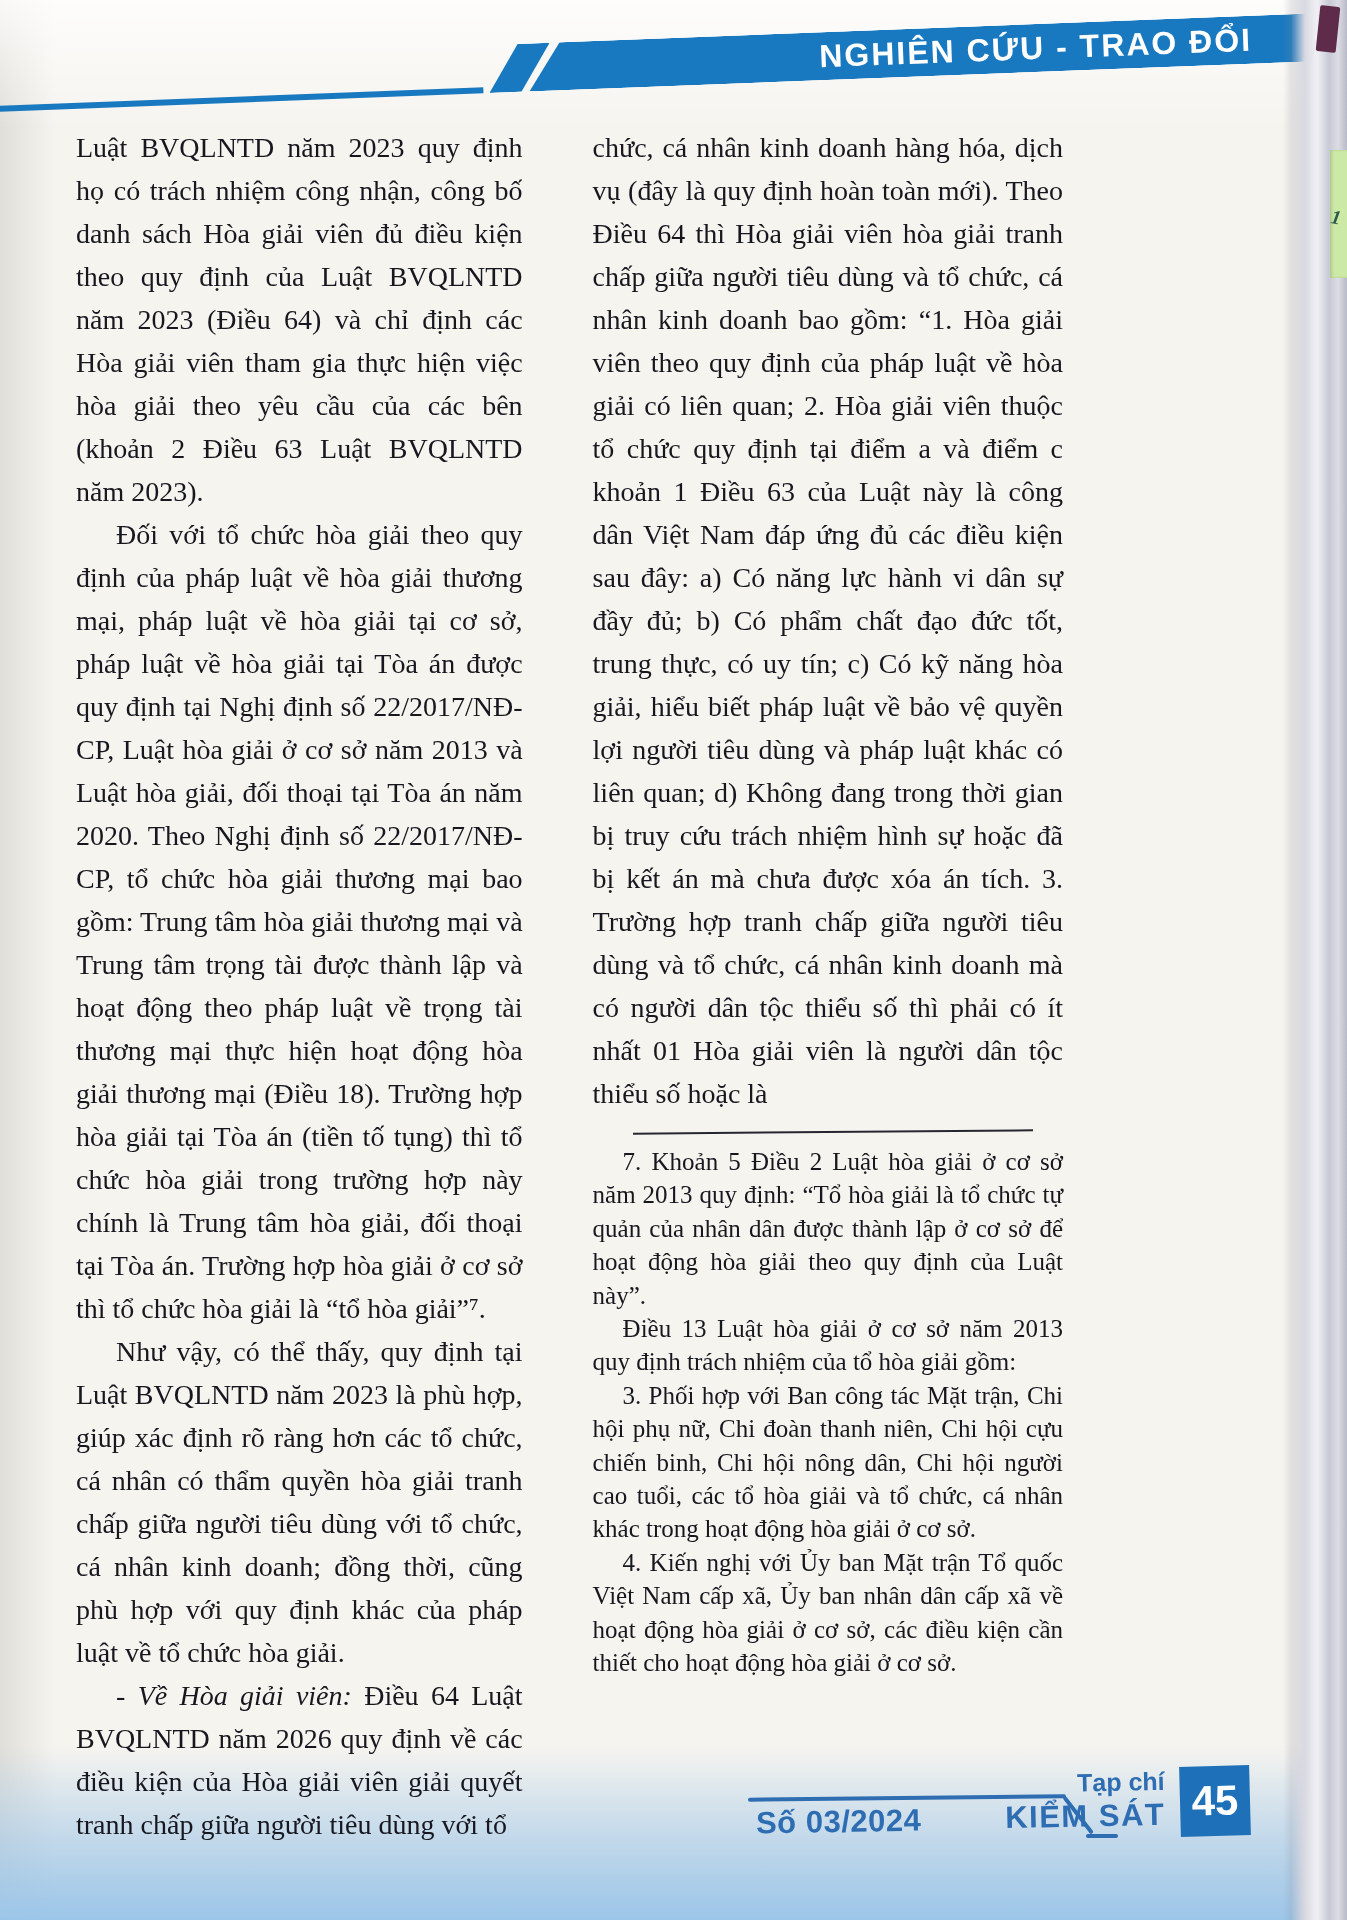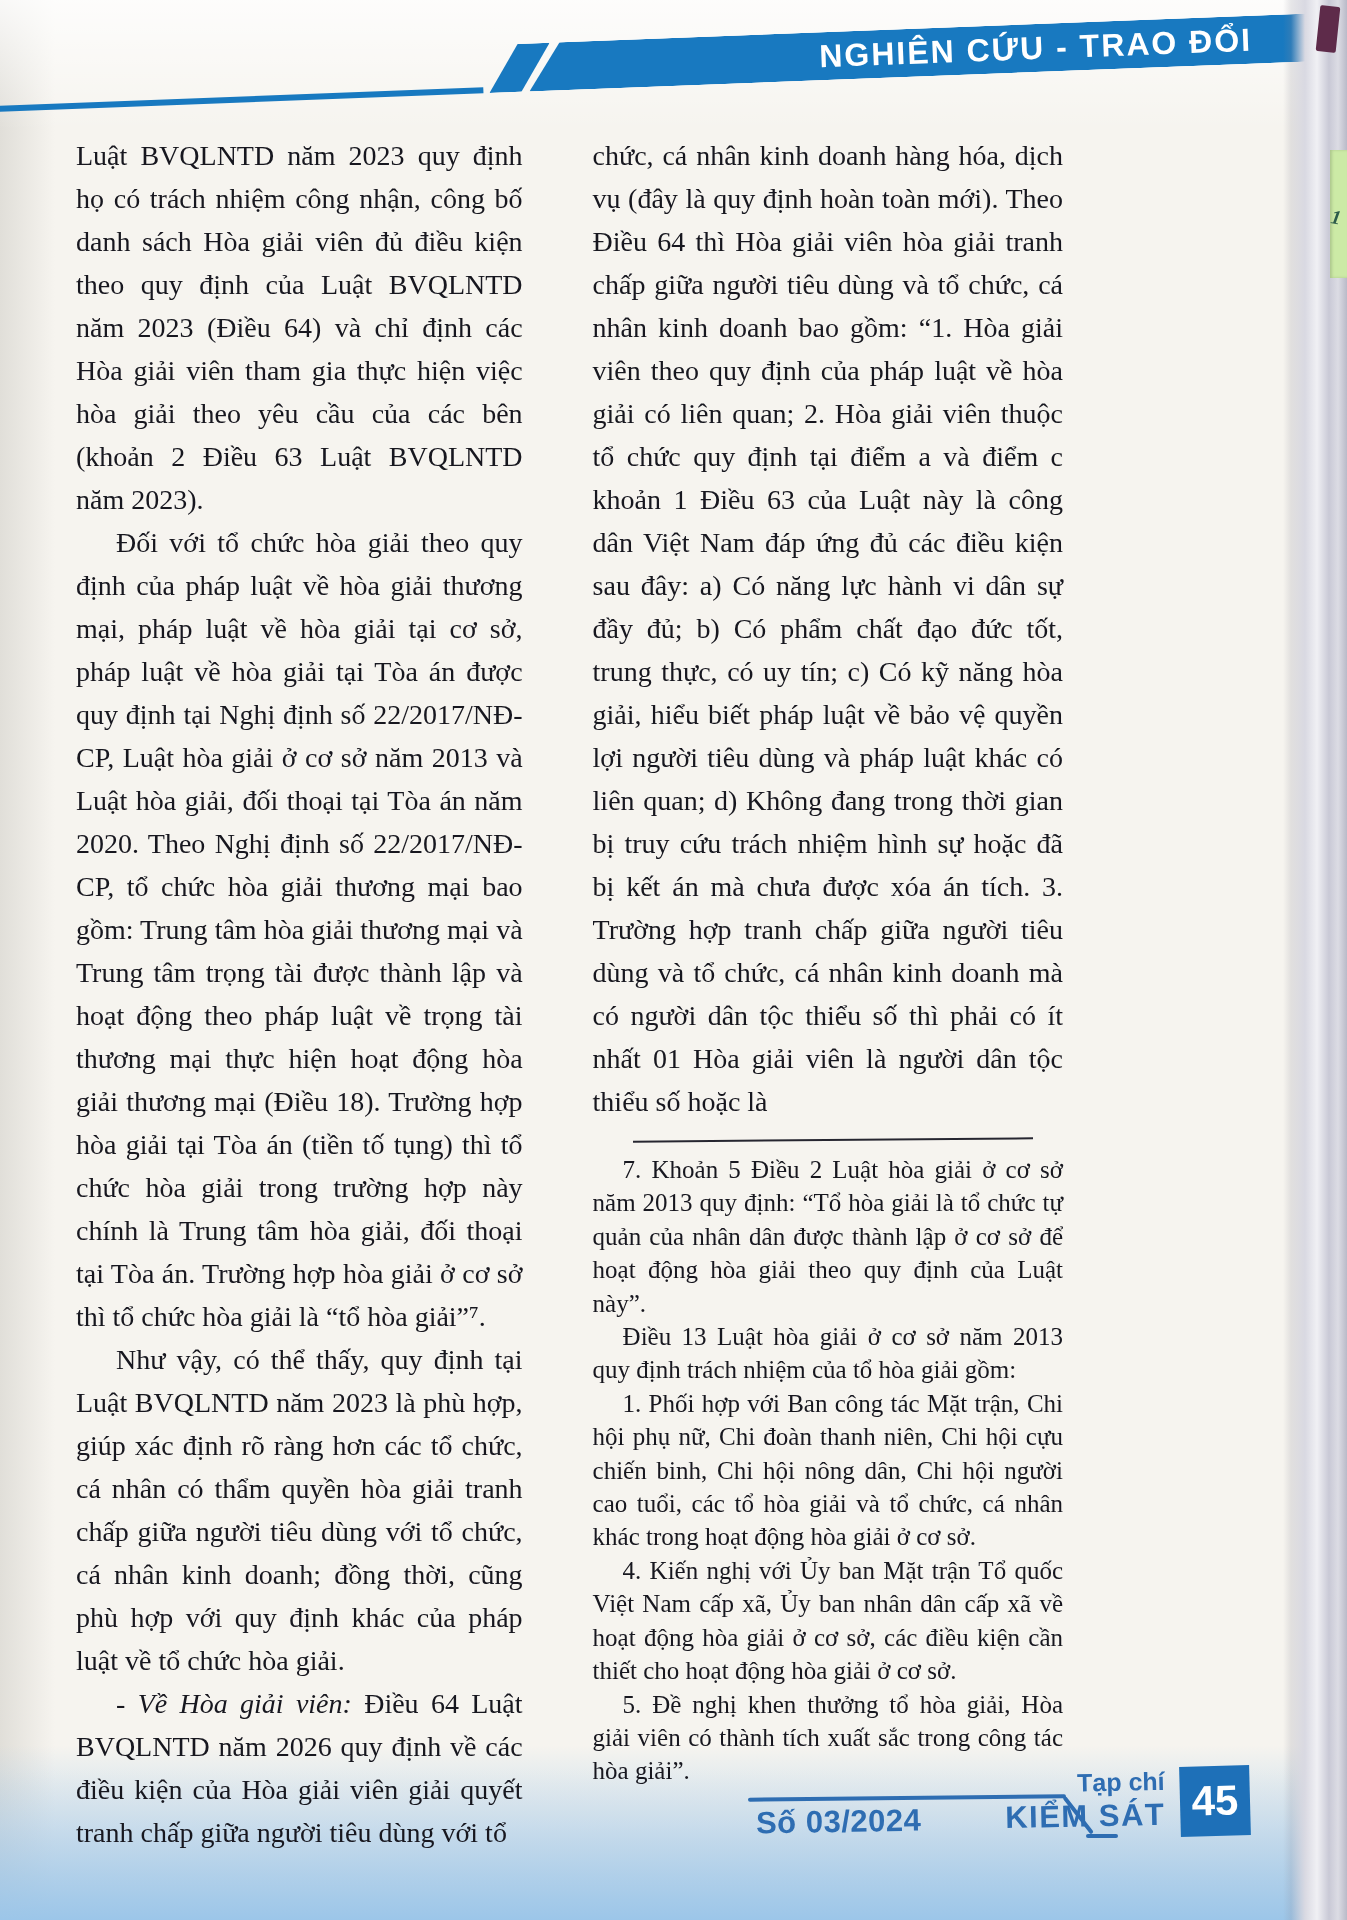--- a/index.html
+++ b/index.html
@@ -35,21 +35,21 @@
     display:flex; align-items:center; justify-content:flex-end;
   }
   .banner-text {
     font-family:"Liberation Sans","DejaVu Sans",sans-serif;
     font-weight:bold; font-size:32px; letter-spacing:2px; color:#fff;
     padding-right:58px; white-space:nowrap;
   }
 
   
   .columns {
-    position:absolute; left:76px; top:134px; width:987px; z-index:2;
+    position:absolute; left:76px; top:126px; width:987px; z-index:2;
     display:flex; gap:26px; text-align:justify;
   }
   .col-left  { width:468px; }
   .col-right { width:493px;margin-left:44px; }
   .body-p { margin:0; font-size:28px; line-height:43px; }
   .body-p.indent { text-indent:40px; }
   .body-p em { font-style:italic; }
 
   .fn-sep {
     margin:16px 0 12px 40px; width:400px; height:0;
@@ -138,23 +138,22 @@
       <p class="body-p indent">Đối với tổ chức hòa giải theo quy định của pháp luật về hòa giải thương mại, pháp luật về hòa giải tại cơ sở, pháp luật về hòa giải tại Tòa án được quy định tại Nghị định số 22/2017/NĐ-CP, Luật hòa giải ở cơ sở năm 2013 và Luật hòa giải, đối thoại tại Tòa án năm 2020. Theo Nghị định số 22/2017/NĐ-CP, tổ chức hòa giải thương mại bao gồm: Trung tâm hòa giải thương mại và Trung tâm trọng tài được thành lập và hoạt động theo pháp luật về trọng tài thương mại thực hiện hoạt động hòa giải thương mại (Điều 18). Trường hợp hòa giải tại Tòa án (tiền tố tụng) thì tổ chức hòa giải trong trường hợp này chính là Trung tâm hòa giải, đối thoại tại Tòa án. Trường hợp hòa giải ở cơ sở thì tổ chức hòa giải là “tổ hòa giải”⁷.</p>
       <p class="body-p indent">Như vậy, có thể thấy, quy định tại Luật BVQLNTD năm 2023 là phù hợp, giúp xác định rõ ràng hơn các tổ chức, cá nhân có thẩm quyền hòa giải tranh chấp giữa người tiêu dùng với tổ chức, cá nhân kinh doanh; đồng thời, cũng phù hợp với quy định khác của pháp luật về tổ chức hòa giải.</p>
       <p class="body-p indent"><em>- Về Hòa giải viên:</em><span> Điều 64 Luật BVQLNTD năm 2026 quy định về các điều kiện của Hòa giải viên giải quyết tranh chấp giữa người tiêu dùng với tổ</span></p>
     </div>
     <div class="col-right">
       <p class="body-p">chức, cá nhân kinh doanh hàng hóa, dịch vụ (đây là quy định hoàn toàn mới). Theo Điều 64 thì Hòa giải viên hòa giải tranh chấp giữa người tiêu dùng và tổ chức, cá nhân kinh doanh bao gồm: “1. Hòa giải viên theo quy định của pháp luật về hòa giải có liên quan; 2. Hòa giải viên thuộc tổ chức quy định tại điểm a và điểm c khoản 1 Điều 63 của Luật này là công dân Việt Nam đáp ứng đủ các điều kiện sau đây: a) Có năng lực hành vi dân sự đầy đủ; b) Có phẩm chất đạo đức tốt, trung thực, có uy tín; c) Có kỹ năng hòa giải, hiểu biết pháp luật về bảo vệ quyền lợi người tiêu dùng và pháp luật khác có liên quan; d) Không đang trong thời gian bị truy cứu trách nhiệm hình sự hoặc đã bị kết án mà chưa được xóa án tích. 3. Trường hợp tranh chấp giữa người tiêu dùng và tổ chức, cá nhân kinh doanh mà có người dân tộc thiểu số thì phải có ít nhất 01 Hòa giải viên là người dân tộc thiểu số hoặc là</p>
       <div class="fn-sep"></div>
       <div class="footnotes">
         <p>7. Khoản 5 Điều 2 Luật hòa giải ở cơ sở năm 2013 quy định: “Tổ hòa giải là tổ chức tự quản của nhân dân được thành lập ở cơ sở để hoạt động hòa giải theo quy định của Luật này”.</p>
         <p>Điều 13 Luật hòa giải ở cơ sở năm 2013 quy định trách nhiệm của tổ hòa giải gồm:</p>
-        <p>1. Phối hợp với Ban công tác Mặt trận, Chi hội phụ nữ, Chi đoàn thanh niên, Chi hội cựu chiến binh, Chi hội nông dân, Chi hội người cao tuổi, các tổ hòa giải và tổ chức, cá nhân khác trong hoạt động hòa giải ở cơ sở.</p>
+        <p>3. Phối hợp với Ban công tác Mặt trận, Chi hội phụ nữ, Chi đoàn thanh niên, Chi hội cựu chiến binh, Chi hội nông dân, Chi hội người cao tuổi, các tổ hòa giải và tổ chức, cá nhân khác trong hoạt động hòa giải ở cơ sở.</p>
         <p>4. Kiến nghị với Ủy ban Mặt trận Tổ quốc Việt Nam cấp xã, Ủy ban nhân dân cấp xã về hoạt động hòa giải ở cơ sở, các điều kiện cần thiết cho hoạt động hòa giải ở cơ sở.</p>
-        <p>5. Đề nghị khen thưởng tổ hòa giải, Hòa giải viên có thành tích xuất sắc trong công tác hòa giải”.</p>
       </div>
     </div>
   </div>
 
   <div class="footer-rule"></div>
   <div class="footer-rule-diag"></div>
   <div class="footer-rule-short"></div>
   <div class="footer-issue">Số 03/2024</div>
   <div class="footer-journal">
     <div class="fj1">Tạp chí</div>

